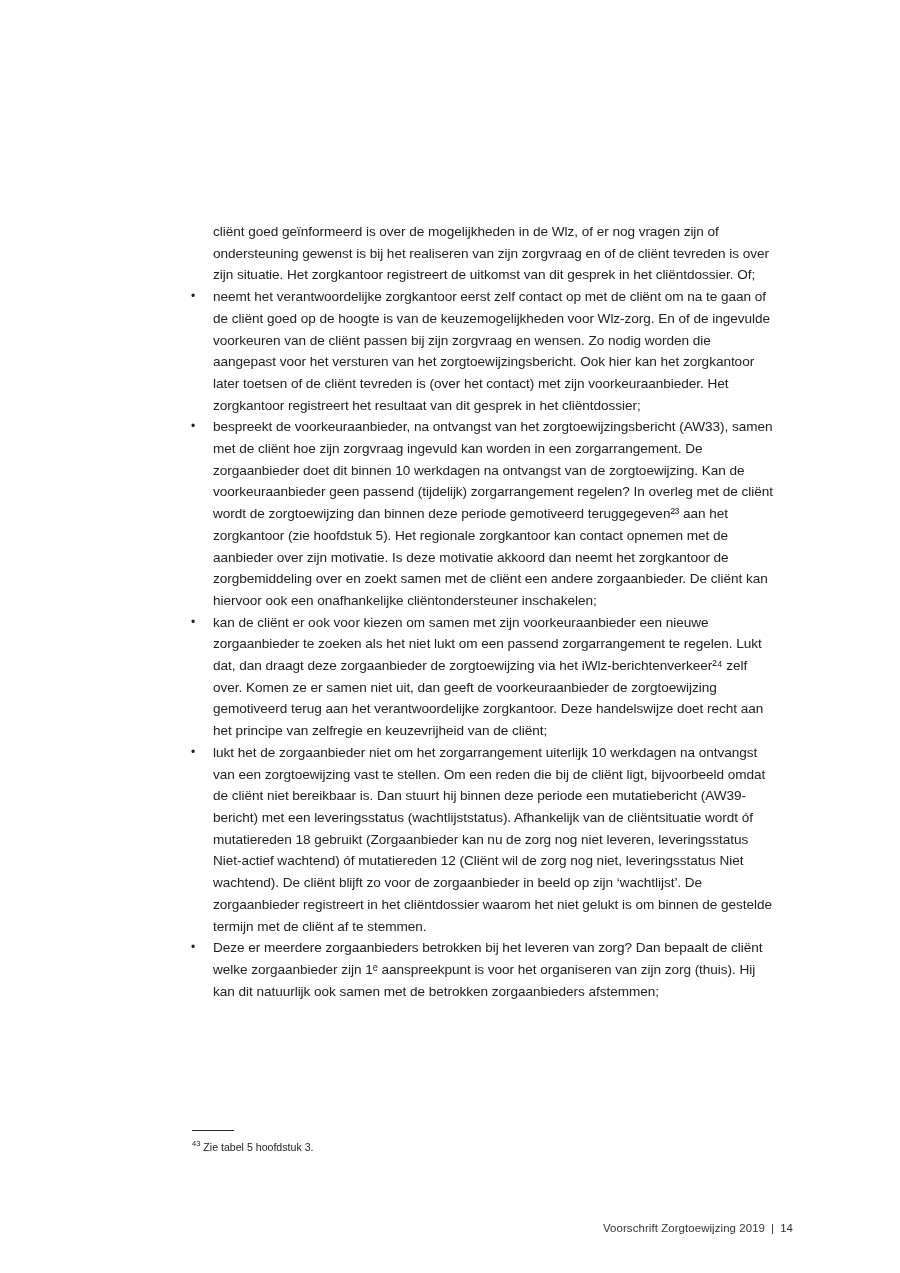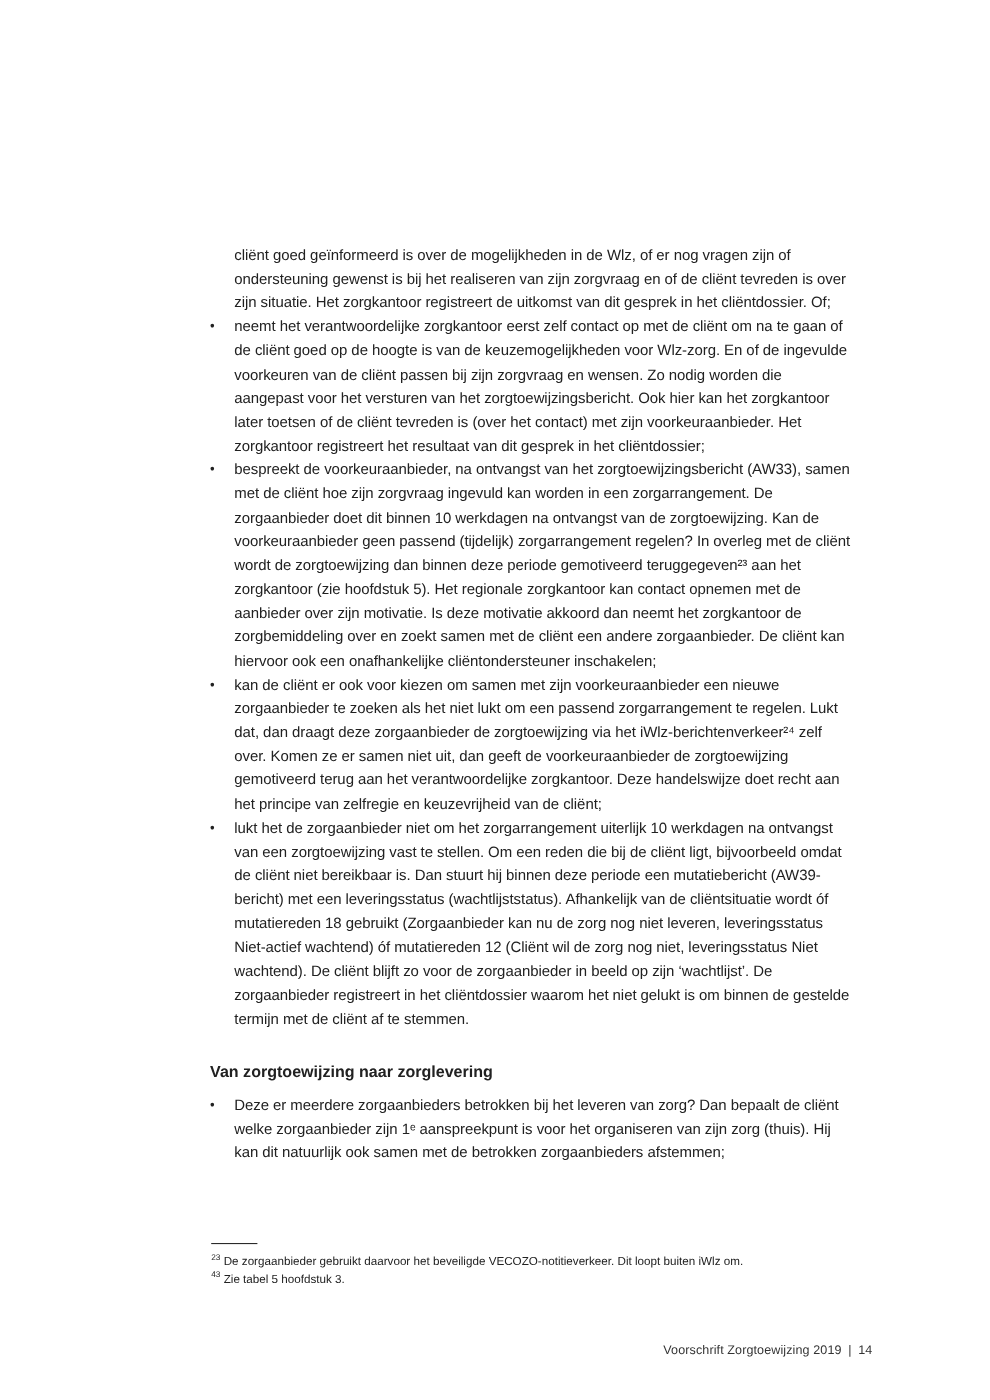--- a/index.html
+++ b/index.html
@@ -101,34 +101,30 @@
     <div class="bullet">
       <span class="marker">•</span>
       <span class="btext">kan de cliënt er ook voor kiezen om samen met zijn voorkeuraanbieder een nieuwe zorgaanbieder te zoeken als het niet lukt om een passend zorgarrangement te regelen. Lukt dat, dan draagt deze zorgaanbieder de zorgtoewijzing via het iWlz-berichtenverkeer²⁴ zelf over. Komen ze er samen niet uit, dan geeft de voorkeuraanbieder de zorgtoewijzing gemotiveerd terug aan het verantwoordelijke zorgkantoor. Deze handelswijze doet recht aan het principe van zelfregie en keuzevrijheid van de cliënt;</span>
     </div>
 
     <div class="bullet">
       <span class="marker">•</span>
       <span class="btext">lukt het de zorgaanbieder niet om het zorgarrangement uiterlijk 10 werkdagen na ontvangst van een zorgtoewijzing vast te stellen. Om een reden die bij de cliënt ligt, bijvoorbeeld omdat de cliënt niet bereikbaar is. Dan stuurt hij binnen deze periode een mutatiebericht (AW39-bericht) met een leveringsstatus (wachtlijststatus). Afhankelijk van de cliëntsituatie wordt óf mutatiereden 18 gebruikt (Zorgaanbieder kan nu de zorg nog niet leveren, leveringsstatus Niet-actief wachtend) óf mutatiereden 12 (Cliënt wil de zorg nog niet, leveringsstatus Niet wachtend). De cliënt blijft zo voor de zorgaanbieder in beeld op zijn ‘wachtlijst’. De zorgaanbieder registreert in het cliëntdossier waarom het niet gelukt is om binnen de gestelde termijn met de cliënt af te stemmen.</span>
     </div>
 
-    <h2 class="heading">Van zorgtoewijzing naar zorglevering</h2>
 
     <div class="bullet">
       <span class="marker">•</span>
       <span class="btext">Deze er meerdere zorgaanbieders betrokken bij het leveren van zorg? Dan bepaalt de cliënt welke zorgaanbieder zijn 1ᵉ aanspreekpunt is voor het organiseren van zijn zorg (thuis). Hij kan dit natuurlijk ook samen met de betrokken zorgaanbieders afstemmen;</span>
     </div>
 
   </div>
 
   <div class="footnotes">
     <div class="fn-rule"></div>
-    <div class="fn">
-      <sup>23</sup><span>De zorgaanbieder gebruikt daarvoor het beveiligde VECOZO-notitieverkeer. Dit loopt buiten iWlz om.</span>
-    </div>
     <div class="fn">
       <sup>43</sup><span>Zie tabel 5 hoofdstuk 3.</span>
     </div>
   </div>
 
   <div class="footer">
     <span>Voorschrift Zorgtoewijzing 2019</span><span class="sep">|</span><span>14</span>
   </div>
 
 </div>

